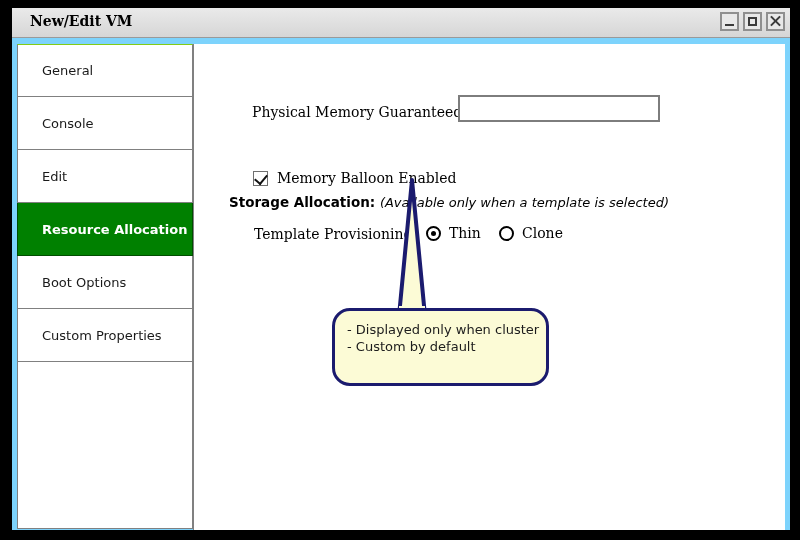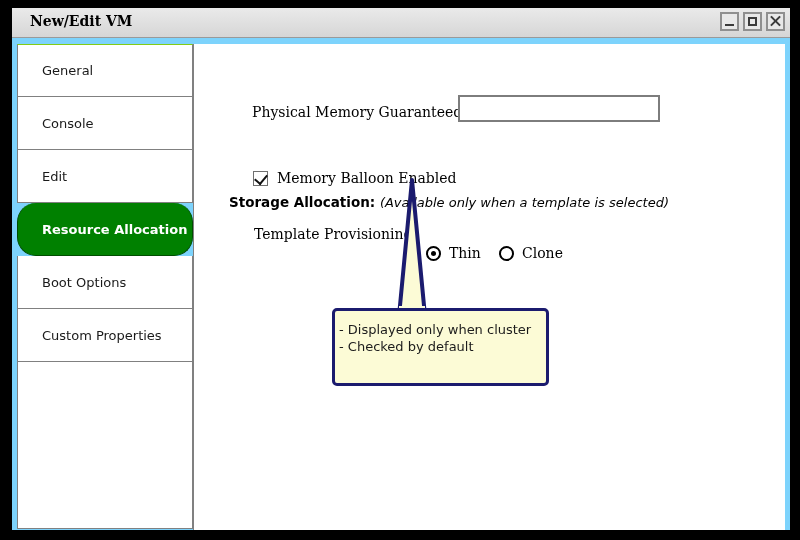--- a/index.html
+++ b/index.html
@@ -122,21 +122,20 @@
     font-family: "DejaVu Sans", sans-serif;
     font-size: 13px;
     color: #1a1a1a;
   }
   .side-item:first-child { border-top: 1px solid #84cc16; }
   .side-item.selected {
     background: #008000;
     color: #ffffff;
     font-weight: bold;
     border-color: #004d00;
-    border-radius: 19px;
   }
   .side-filler {
     height: 167px;
     border: 1px solid #808080;
     border-top: none;
     background: #ffffff;
     box-sizing: border-box;
   }
 
   
@@ -218,21 +217,20 @@
     font-size: 14px;
     color: #000000;
     white-space: nowrap;
   }
 
   
   .radio-row {
     position: absolute;
     display: flex;
     align-items: center;
-    margin-top: 20px;
   }
   .radio {
     width: 15px;
     height: 15px;
     border: 2px solid #000000;
     border-radius: 50%;
     background: #ffffff;
     box-sizing: border-box;
     position: relative;
     flex: none;
@@ -266,23 +264,23 @@
     pointer-events: none;
   }
   .callout {
     position: absolute;
     left: 320px;
     top: 270px;
     width: 217px;
     height: 78px;
     background: #fcfbd6;
     border: 3px solid #1b1b6e;
-    border-radius: 5px;
-    box-sizing: border-box;
-    padding: 10px 12px 0 4px;
+    border-radius: 18px;
+    box-sizing: border-box;
+    padding: 10px 12px 0 12px;
   }
   .callout-line {
     font-family: "DejaVu Sans", sans-serif;
     font-size: 13px;
     color: #1c1c1c;
     line-height: 17px;
     white-space: nowrap;
   }
 </style>
 </head>
@@ -363,17 +361,17 @@
 
     </div>
 
     <svg class="callout-tail" viewBox="0 0 62 140" width="62" height="140">
       <polygon points="30,2 43,138 17,138" fill="#fcfbd6" stroke="#1b1b6e" stroke-width="4" stroke-linejoin="round"></polygon>
       <rect x="17" y="128" width="26" height="12" fill="#fcfbd6"></rect>
     </svg>
 
     <div class="callout">
       <div class="callout-line">- Displayed only when cluster</div>
-      <div class="callout-line">- Checked by default</div>
+      <div class="callout-line">- Custom by default</div>
     </div>
 
   </div>
 </div>
 
 </body></html>

